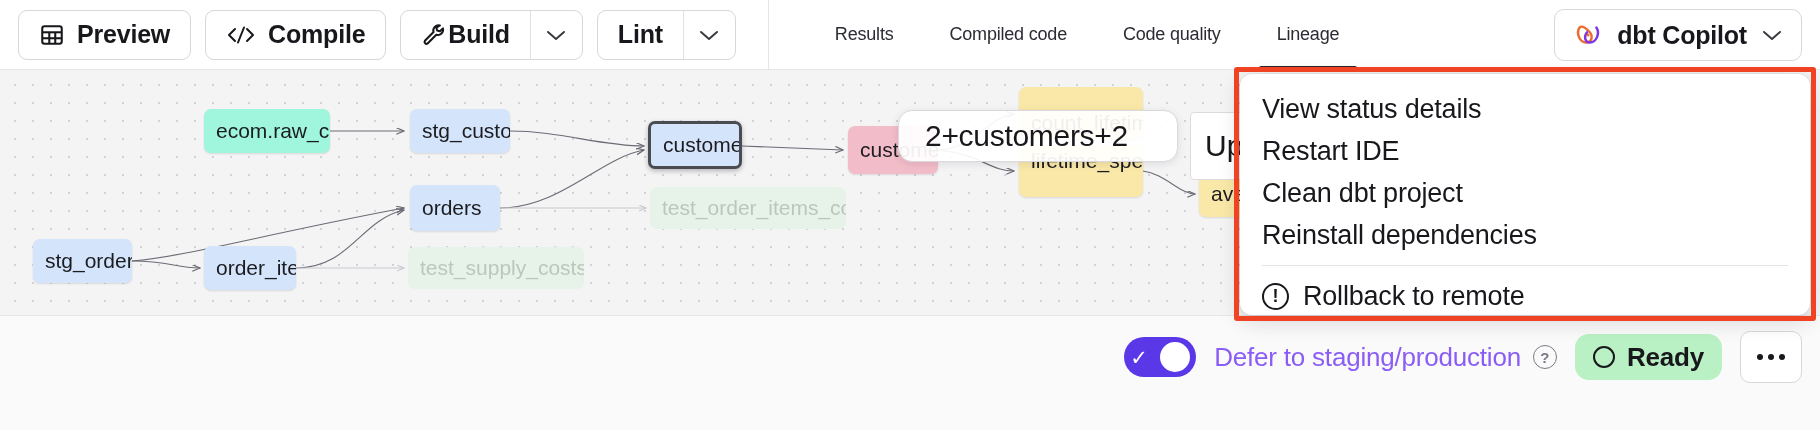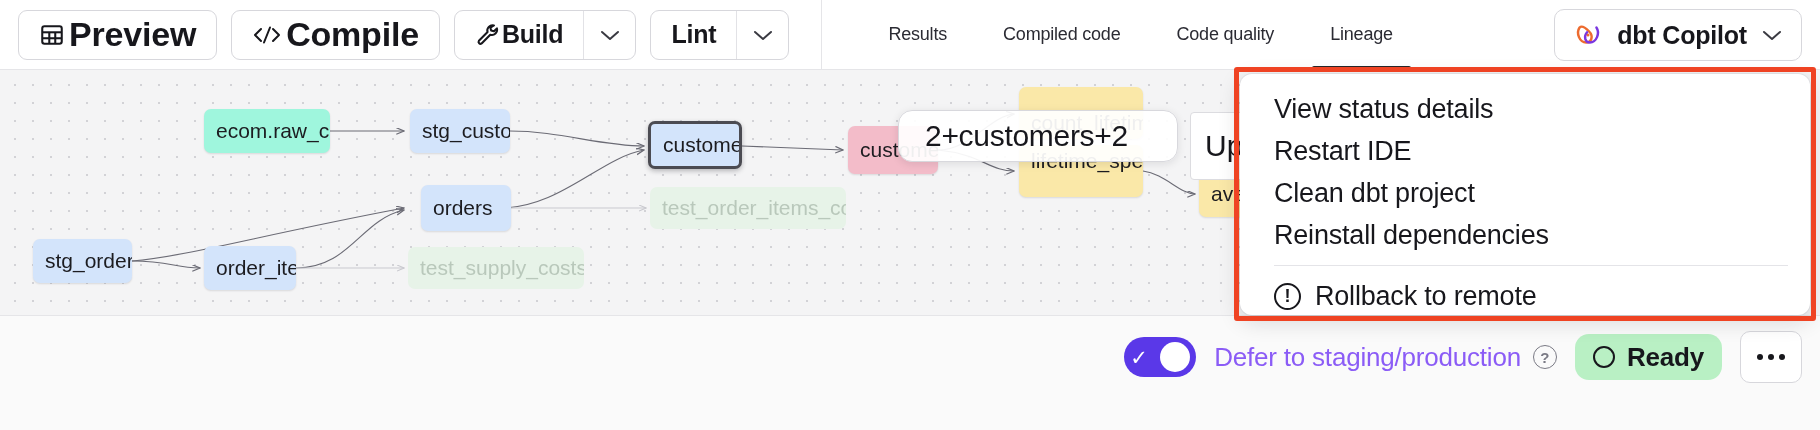--- a/index.html
+++ b/index.html
@@ -24,27 +24,27 @@
     background: #ffffff;
     border-bottom: 1px solid #e5e5e8;
     display: flex; align-items: center;
   }
   .tb-left {
     display: flex; align-items: center; gap: 14px;
     padding-left: 18px;
     height: 70px;
   }
   .tb-btn {
-    display: inline-flex; align-items: center; gap: 4px;
+    display: inline-flex; align-items: center; gap: 12px;
     height: 50px;
     padding: 0 20px;
     border: 1px solid #d7d7dc;
     border-radius: 9px;
     background: #fff;
-    font-size: 34px;
+    font-size: 25px;
     font-weight: 700;
     color: #17171c;
     letter-spacing: -0.2px;
     white-space: nowrap;
     cursor: pointer;
   }
   .tb-split {
     display: inline-flex; align-items: stretch;
     height: 50px;
     border: 1px solid #d7d7dc;
@@ -236,21 +236,21 @@
     z-index: 40;
   }
   .menu {
     position: absolute;
     left: 1240px; top: 74px;
     width: 570px; height: 241px;
     background: #ffffff;
     border-radius: 12px;
     box-shadow: 0 6px 22px rgba(20,20,30,.16), 0 0 0 1px rgba(20,20,30,.05);
     z-index: 35;
-    padding: 14px 0 10px 12px;
+    padding: 14px 0 10px 0;
     overflow: hidden;
   }
   .menu-item {
     height: 42px;
     display: flex; align-items: center;
     padding-left: 22px;
     font-size: 27px;
     color: #17171c;
     letter-spacing: -0.2px;
     white-space: nowrap;
@@ -398,21 +398,21 @@
     </div>
 
     <div class="node blue" style="left:33px; top:169px; width:99px; height:44px;">
       <span>stg_orders</span>
     </div>
 
     <div class="node blue" style="left:204px; top:176px; width:92px; height:44px;">
       <span>order_ite...</span>
     </div>
 
-    <div class="node blue" style="left:421px; top:115px; width:90px; height:46px;">
+    <div class="node blue" style="left:410px; top:115px; width:90px; height:46px;">
       <span>orders</span>
     </div>
 
     <div class="node selected" style="left:648px; top:51px; width:94px; height:48px;">
       <span>customers</span>
     </div>
 
     <div class="node test" style="left:650px; top:117px; width:196px; height:42px;">
       <span>test_order_items_comput...</span>
     </div>

